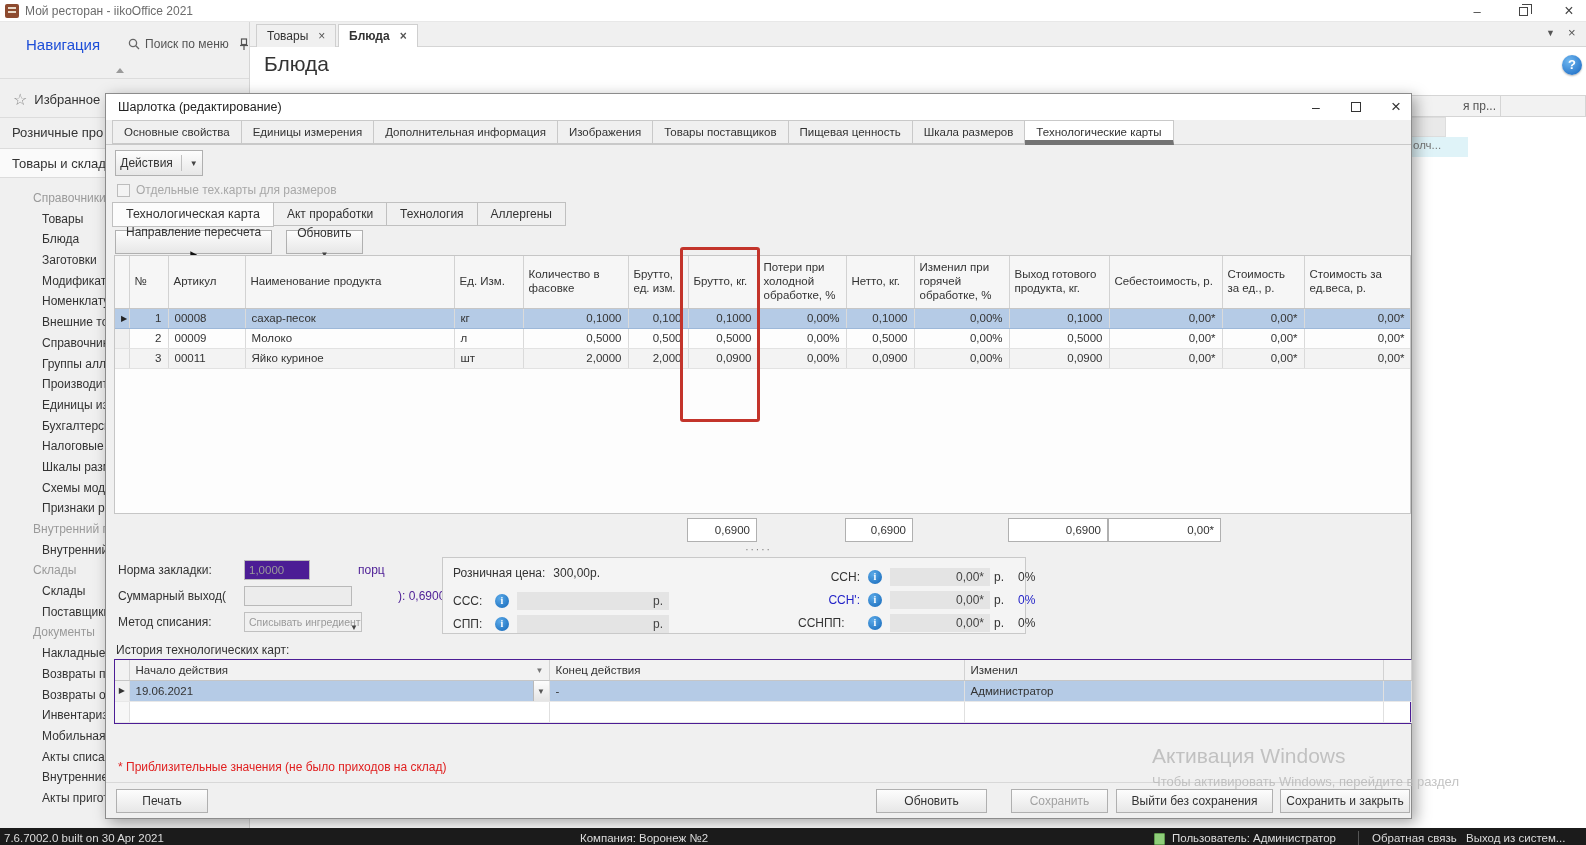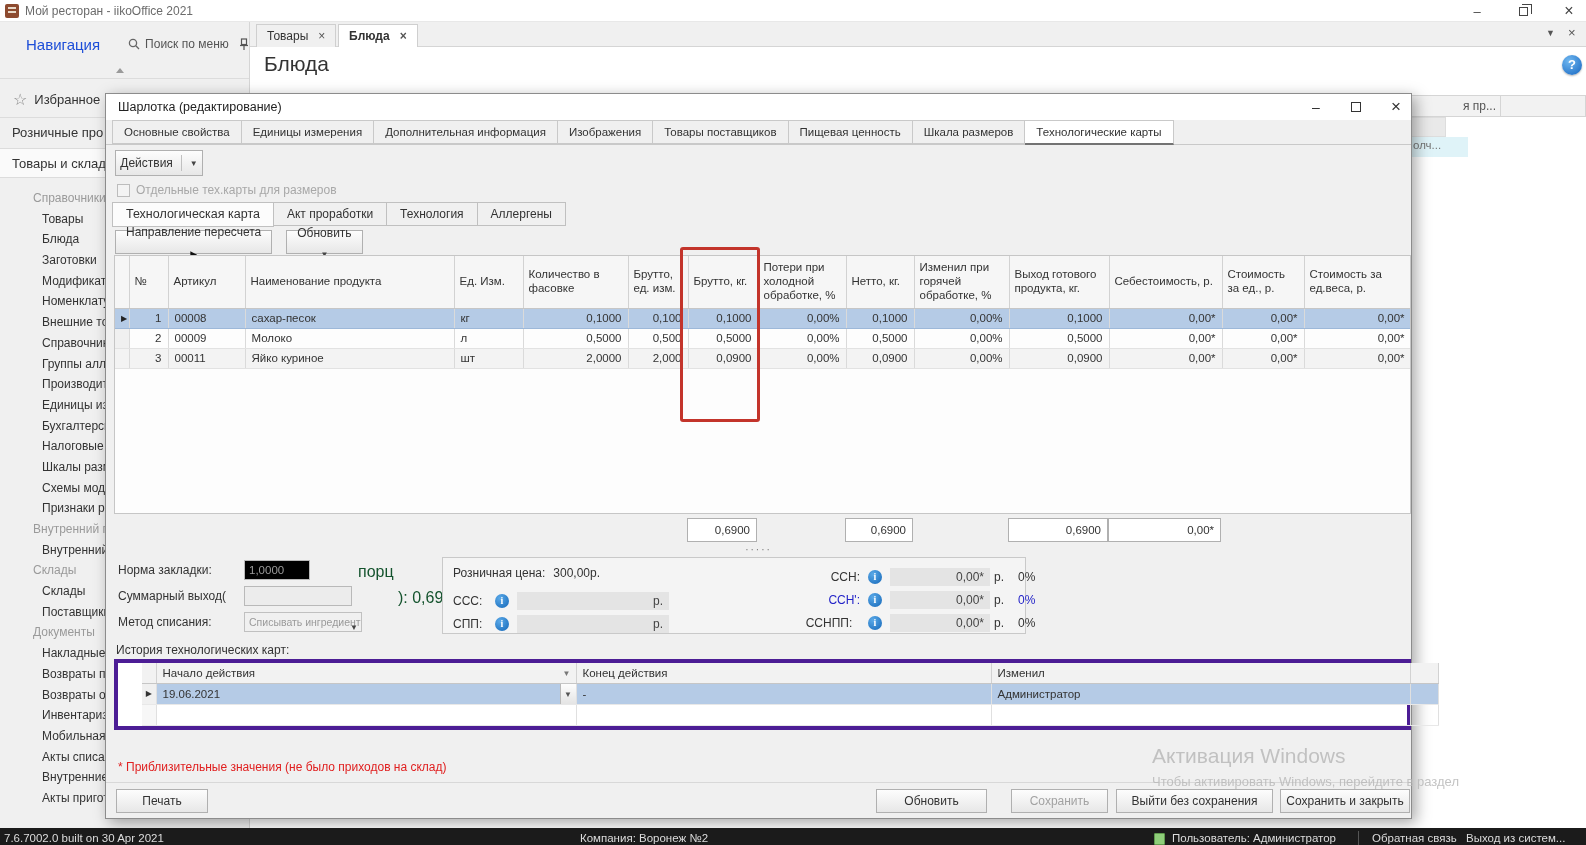--- a/index.html
+++ b/index.html
@@ -55,21 +55,21 @@
   .dialog { position:absolute; left:105px; top:93px; width:1307px; height:726px; background:#f0f0f0; border:1px solid #8c8c8c; box-shadow:4px 4px 14px rgba(0,0,0,.35); z-index:10; }
   .dlg-titlebar { position:absolute; left:0; top:0; width:100%; height:26px; background:#fff; display:flex; align-items:center; }
   .dlg-title { margin-left:12px; font-size:12.5px; color:#222; }
   .dlg-controls { position:absolute; right:6px; top:2px; display:flex; gap:22px; align-items:center; height:22px; }
   .dlg-controls .wc { font-size:14px; }
   .dlg-controls .max-glyph { width:10px; height:10px; border:1px solid #333; display:inline-block; }
 
   .dlg-tabs { position:absolute; left:0; top:26px; width:100%; height:25px; border-bottom:1px solid #c9c9c9; }
   .dtab { display:inline-block; height:24px; line-height:23px; padding:0 11px; font-size:11.5px; color:#333; background:#f0f0f0; border:1px solid #c9c9c9; border-left:none; cursor:pointer; }
   .dtab:first-child { border-left:1px solid #c9c9c9; margin-left:6px; }
-  .dtab.active { background:#fff; border-bottom:2px solid #737373; height:25px; }
+  .dtab.active { background:#fff; border-bottom:5px solid #737373; height:25px; }
 
   .btn { display:inline-flex; align-items:center; justify-content:center; background:linear-gradient(#fdfdfd,#e7e7e7); border:1px solid #b0b0b0; color:#333; font-size:12px; cursor:pointer; }
   .actions-btn { position:absolute; left:9px; top:56px; width:88px; height:26px; gap:8px; }
   .actions-btn .sep { width:1px; height:16px; background:#c0c0c0; }
   .arrow-down { font-size:8px; color:#444; }
   .arrow-right { font-size:9px; color:#111; }
 
   .chk-row { position:absolute; left:11px; top:89px; display:flex; align-items:center; gap:6px; color:#a8a8a8; font-size:12px; }
   .chk-box { width:13px; height:13px; border:1px solid #bcbcbc; background:#f3f3f3; }
 
@@ -90,34 +90,34 @@
   td.num, th.num { text-align:right; }
   td.selcol { padding:0; text-align:center; background:#f0f0f0; border-right:1px solid #c6c6c6; font-size:8px; color:#222; }
   th.selcol { padding:0; }
 
   .totals { position:absolute; left:8px; top:424px; width:1297px; height:26px; }
   .total-box { position:absolute; top:0; height:24px; line-height:22px; background:#fff; border:1px solid #b0b0b0; text-align:right; padding-right:6px; font-size:11.5px; }
 
   .splitter { position:absolute; left:0; top:452px; width:100%; text-align:center; color:#777; font-size:10px; letter-spacing:2px; line-height:8px; }
 
   .form-label { position:absolute; left:12px; font-size:12px; color:#333; }
-  .form-input { position:absolute; height:20px; border:1px solid #b9b9b9; background:#000000; font-size:11.5px; color:#9a9a9a; padding:0 4px; font-family:"Liberation Sans", sans-serif; }
+  .form-input { position:absolute; height:20px; border:1px solid #b9b9b9; background:#4c1d95; font-size:11.5px; color:#9a9a9a; padding:0 4px; font-family:"Liberation Sans", sans-serif; }
   .form-input.disabled { background:#ececec; }
   .dd { position:absolute; height:20px; border:1px solid #c0c0c0; background:#f0f0f0; color:#9a9a9a; font-size:10.5px; line-height:18px; padding:0 14px 0 4px; white-space:nowrap; overflow:hidden; }
   .dd .arrow-down { position:absolute; right:3px; top:6px; }
-  .after-input { position:absolute; font-size:16px; color:#14532d;padding-left:40px; }
+  .after-input { position:absolute; font-size:12px; color:#4c1d95;padding-left:40px; }
 
   .price-panel { position:absolute; left:336px; top:463px; width:584px; height:77px; background:#f4f4f4; border:1px solid #c9c9c9; font-size:12px; }
   .pp-row { position:absolute; display:flex; align-items:center; }
   .info-icon { width:14px; height:14px; border-radius:50%; background:radial-gradient(circle at 35% 30%, #5aa9e8, #1467b8); color:#fff; font-size:10px; font-weight:bold; text-align:center; line-height:14px; font-family:"Liberation Serif", serif; cursor:pointer; flex:none; }
   .pp-field { height:18px; background:#e4e4e4; text-align:right; line-height:18px; padding-right:6px; color:#444; }
   .blue { color:#2323c8; }
 
   .hist-label { position:absolute; left:10px; top:549px; font-size:12px; color:#333; }
-  .hist-wrap { position:absolute; left:8px; top:565px; width:1297px; background:#fff; border:4px solid #4c1d95;padding-left:24px; }
+  .hist-wrap { position:absolute; left:8px; top:565px; width:1297px; background:#fff; border:1px solid #4c1d95; }
   table.hist { border-collapse:collapse; table-layout:fixed; width:1296px; font-size:11.5px; }
   table.hist th { background:#f2f2f2; border-right:1px solid #d2d2d2; border-bottom:1px solid #c6c6c6; font-weight:normal; text-align:left; padding:2px 6px; height:20px; color:#333; position:relative; }
   table.hist td { border-right:1px solid #e0e0e0; border-bottom:1px solid #e8e8e8; padding:2px 6px; height:21px; position:relative; white-space:nowrap; overflow:hidden; }
   table.hist tr.sel td { background:#b5cbe6; }
   table.hist tr.bold td { font-weight:bold; }
   .hdr-filter { position:absolute; right:5px; top:6px; font-size:8px; color:#777; cursor:pointer; }
   .combo-btn { position:absolute; right:0; top:0; width:16px; height:21px; background:linear-gradient(#fdfdfd,#e3e3e3); border-left:1px solid #b9b9b9; text-align:center; font-size:8px; line-height:21px; color:#555; cursor:pointer; }
 
   .note { position:absolute; left:12px; top:666px; color:#e02020; font-size:12px; }
   .btnbar-sep { position:absolute; left:0; top:688px; width:100%; border-top:1px solid #d8d8d8; }
@@ -428,21 +428,21 @@
       <span style="margin-left:6px;">0%</span>
     </div>
     <div class="pp-row" style="left:355px; top:33px; gap:8px;">
       <span class="blue" style="width:62px; text-align:right;">ССН':</span>
       <span class="info-icon">i</span>
       <span class="pp-field" style="width:100px;">0,00*</span>
       <span style="margin-left:-4px;">р.</span>
       <span class="blue" style="margin-left:6px;">0%</span>
     </div>
     <div class="pp-row" style="left:355px; top:56px; gap:8px;">
-      <span style="width:62px; text-align:center;">ССНПП:</span>
+      <span style="width:62px; text-align:left;">ССНПП:</span>
       <span class="info-icon">i</span>
       <span class="pp-field" style="width:100px;">0,00*</span>
       <span style="margin-left:-4px;">р.</span>
       <span style="margin-left:6px;">0%</span>
     </div>
   </div>
 
   <div class="hist-label">История технологических карт:</div>
   <div class="hist-wrap">
     <table class="hist">

